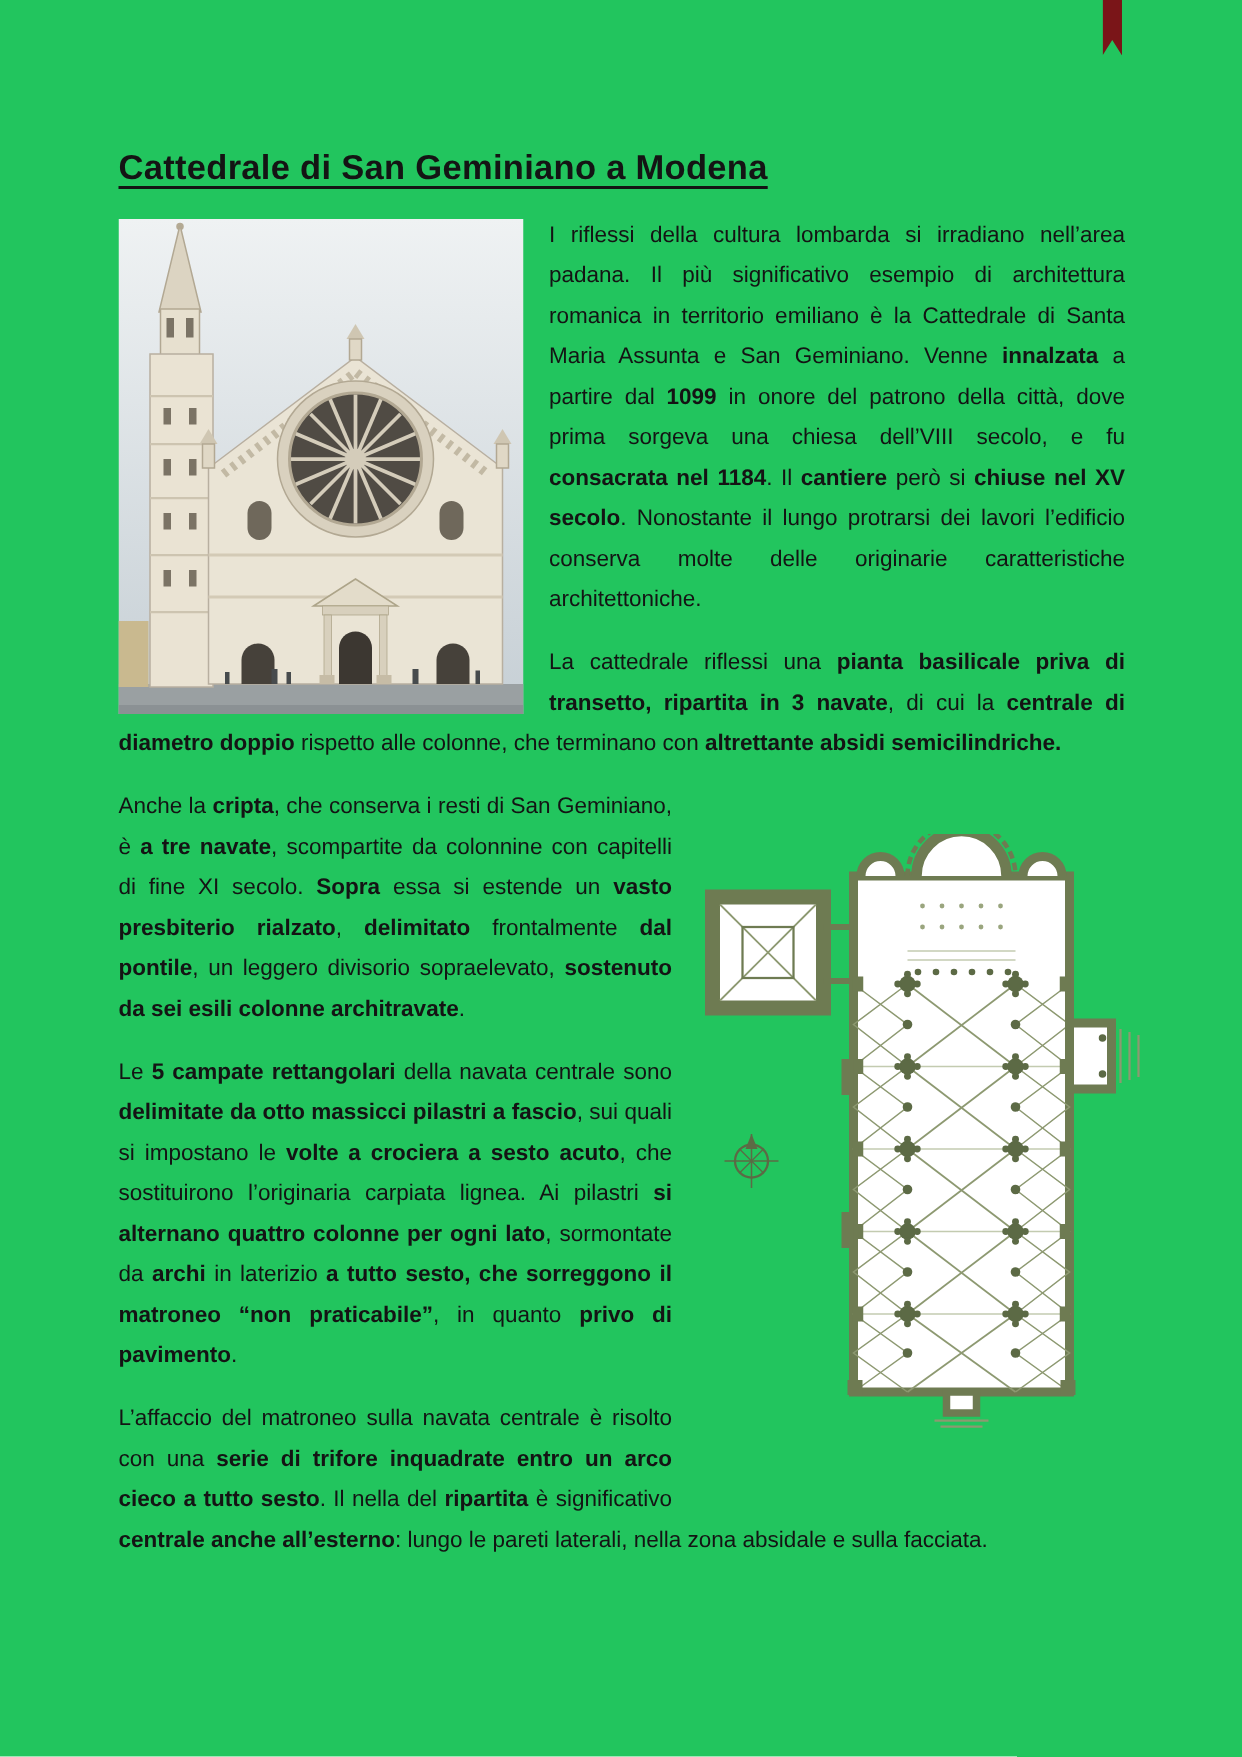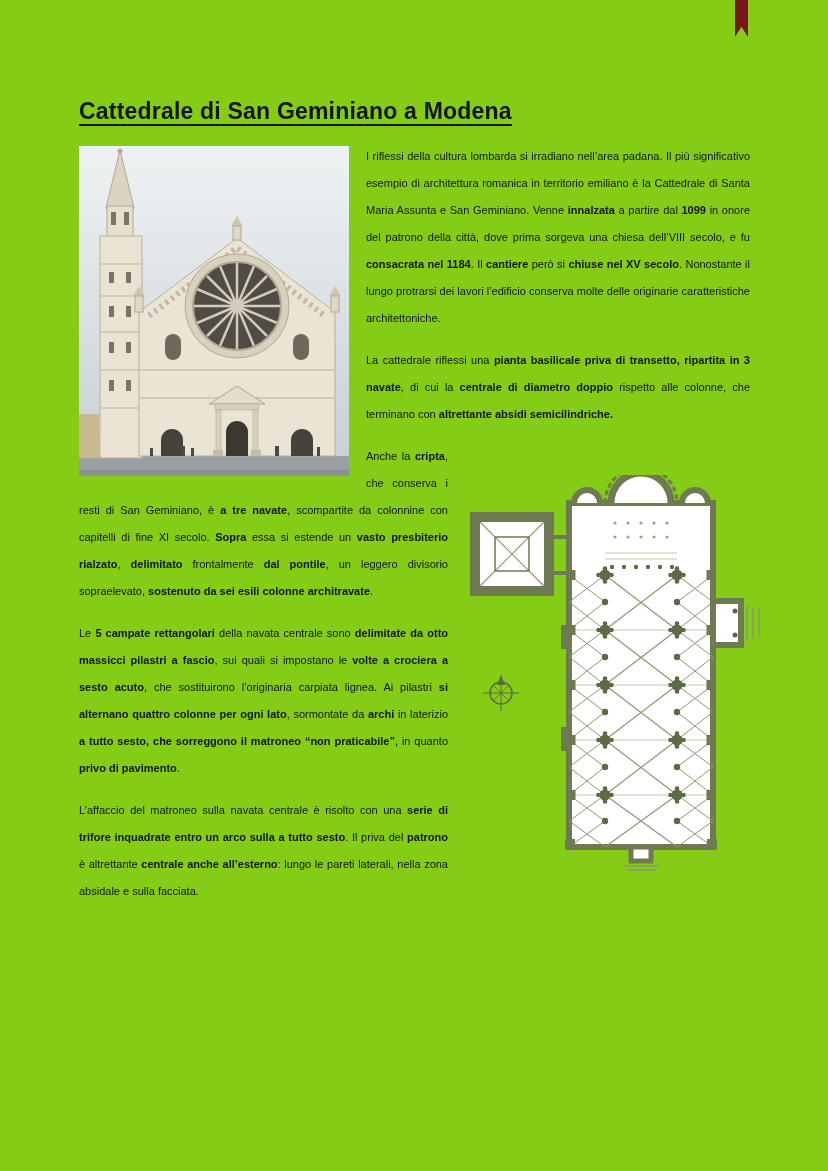--- a/index.html
+++ b/index.html
@@ -1,21 +1,21 @@
 <!DOCTYPE html>
 <html lang="it"><head>
 <meta charset="utf-8">
 <style>
   html,body{margin:0;padding:0;background:#ffffff;}
-  .page{position:relative;width:828px;height:1171px;background:#84cc16;
+  .page{position:relative;width:828px;height:1171px;background:#22c55e;
         font-family:"Liberation Sans",sans-serif;color:#141414;overflow:hidden;}
   .content{padding:98px 78px 0 79px;}
   .title{font-size:23px;font-weight:700;margin:0 0 18px 0;letter-spacing:.2px;
          text-decoration:underline;text-decoration-thickness:2px;text-underline-offset:5px;}
-  .body-par{font-size:11px;line-height:27px;text-align:justify;margin:0 0 15px 0;}
+  .body-par{font-size:15px;line-height:27px;text-align:justify;margin:0 0 15px 0;}
   .body-par strong{font-weight:700;}
   .photo-float{float:left;width:270px;height:330px;margin:3px 17px 6px 0;}
   .plan-float{float:right;width:330px;height:478px;margin:0 -40px 0 12px;
               padding-top:32px;box-sizing:border-box;text-align:center;}
   .figure-svg{display:inline-block;}
   .bookmark{position:absolute;left:735px;top:0;width:13px;height:37px;background:#7a1518;
             clip-path:polygon(0 0,100% 0,100% 100%,50% 72%,0 100%);}
 </style>
 </head>
 <body>
@@ -236,16 +236,16 @@
           <line x1="18" y1="218" x2="54" y2="218" stroke="#5c6a45" stroke-width="1"></line>
           <line x1="28" y1="210" x2="44" y2="226" stroke="#5c6a45" stroke-width="0.8"></line>
           <line x1="44" y1="210" x2="28" y2="226" stroke="#5c6a45" stroke-width="0.8"></line>
           <polygon points="36,200 32,210 40,210" fill="#5c6a45"></polygon>
         </g>
       </svg>
     </div>
 
     <p class="body-par"><span>Anche la </span><strong>cripta</strong><span>, che conserva i resti di San Geminiano, è </span><strong>a tre navate</strong><span>, scompartite da colonnine con capitelli di fine XI secolo. </span><strong>Sopra</strong><span> essa si estende un </span><strong>vasto presbiterio rialzato</strong><span>, </span><strong>delimitato</strong><span> frontalmente </span><strong>dal pontile</strong><span>, un leggero divisorio sopraelevato, </span><strong>sostenuto da sei esili colonne architravate</strong><span>.</span></p>
     <p class="body-par"><span>Le </span><strong>5 campate rettangolari</strong><span> della navata centrale sono </span><strong>delimitate da otto massicci pilastri a fascio</strong><span>, sui quali si impostano le </span><strong>volte a crociera a sesto acuto</strong><span>, che sostituirono l’originaria carpiata lignea. Ai pilastri </span><strong>si alternano quattro colonne per ogni lato</strong><span>, sormontate da </span><strong>archi</strong><span> in laterizio </span><strong>a tutto sesto, che sorreggono il matroneo “non praticabile”</strong><span>, in quanto </span><strong>privo di pavimento</strong><span>.</span></p>
-    <p class="body-par"><span>L’affaccio del matroneo sulla navata centrale è risolto con una </span><strong>serie di trifore inquadrate entro un arco sulla a tutto sesto</strong><span>. Il priva del </span><strong>patrono</strong><span> è altrettante </span><strong>centrale anche all’esterno</strong><span>: lungo le pareti laterali, nella zona absidale e sulla facciata.</span></p>
+    <p class="body-par"><span>L’affaccio del matroneo sulla navata centrale è risolto con una </span><strong>serie di trifore inquadrate entro un arco cieco a tutto sesto</strong><span>. Il nella del </span><strong>ripartita</strong><span> è significativo </span><strong>centrale anche all’esterno</strong><span>: lungo le pareti laterali, nella zona absidale e sulla facciata.</span></p>
 
   </div>
 </div>
 
 </body></html>

